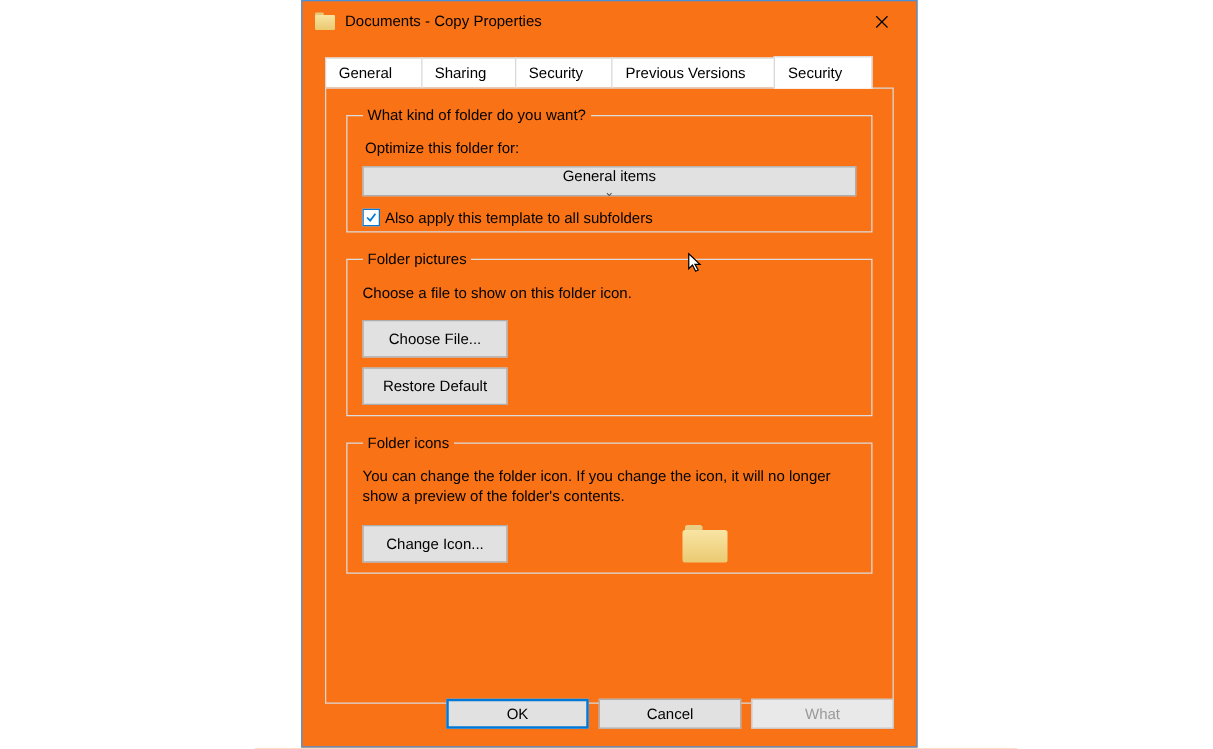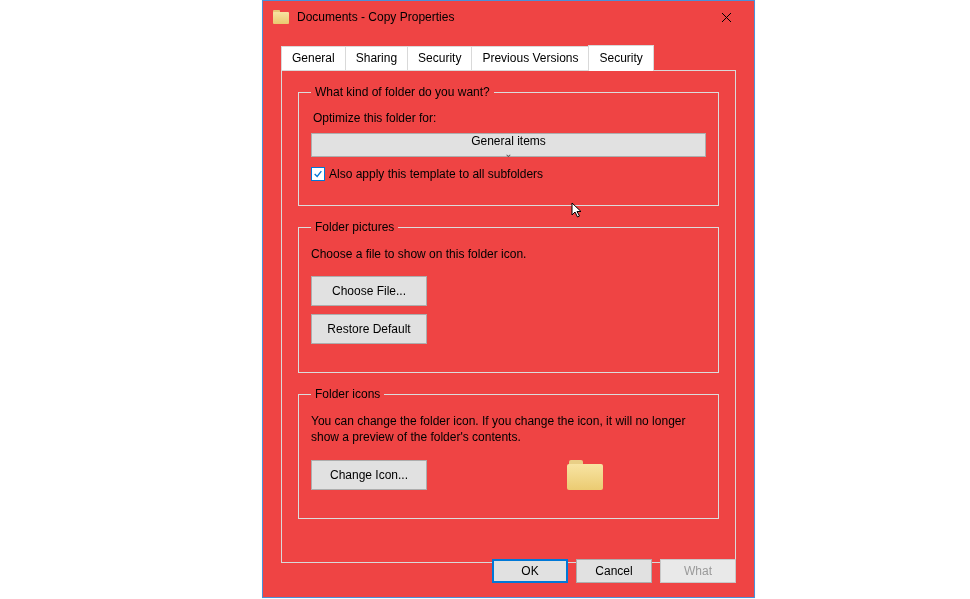--- a/index.html
+++ b/index.html
@@ -9,25 +9,25 @@
     }
     body {
       margin: 0;
       background: #ffffff;
       width: 970px;
       height: 599px;
       position: relative;
     }
     .window {
       position: absolute;
-      left: 262px;
+      left: 241px;
       top: 0;
       width: 493px;
       height: 598px;
-      background: #ef4444;
+      background: #f97316;
       border: 1px solid #4a90d9;
       box-shadow: 0 0 1px rgba(0,0,0,0.1);
     }
     .titlebar {
       height: 32px;
       display: flex;
       align-items: center;
       padding: 0 8px 0 10px;
     }
     .folder-glyph {
@@ -72,21 +72,21 @@
     }
     .close-btn svg { width: 11px; height: 11px; }
     .tabstrip {
       display: flex;
       align-items: flex-end;
       padding: 12px 18px 0 18px;
       gap: 0;
       position: relative;
     }
     .tab {
-      padding: 4px 10px 5px 10px;
+      padding: 4px 23px 5px 10px;
       border: 1px solid #d9d9d9;
       border-bottom: none;
       background: #ffffff;
       color: #000;
       position: relative;
       margin-right: -1px;
       cursor: default;
     }
     .tab.active {
       background: #ffffff;
@@ -99,21 +99,21 @@
     .tab-panel {
       margin: 0 18px;
       border: 1px solid #d9d9d9;
       height: 493px;
       padding: 14px 16px 10px 16px;
       position: relative;
     }
     fieldset.group {
       border: 1px solid #dcdcdc;
       margin: 0 0 14px 0;
-      padding: 10px 12px 24px 12px;
+      padding: 10px 12px 4px 12px;
     }
     fieldset.group legend {
       padding: 0 4px;
       color: #000;
     }
     .label-line {
       margin: 2px 0 8px 2px;
       color: #000;
     }
     .dropdown {
@@ -195,21 +195,21 @@
       border-radius: 2px;
     }
     .footer {
       position: absolute;
       right: 18px;
       bottom: 14px;
       display: flex;
       gap: 8px;
     }
     .footer .fbtn {
-      width: 76px;
+      width: 114px;
       height: 24px;
       border: 1px solid #adadad;
       background: #e1e1e1;
       display: flex;
       align-items: center;
       justify-content: center;
       color: #000;
     }
     .footer .fbtn.primary {
       border: 2px solid #0078d7;

